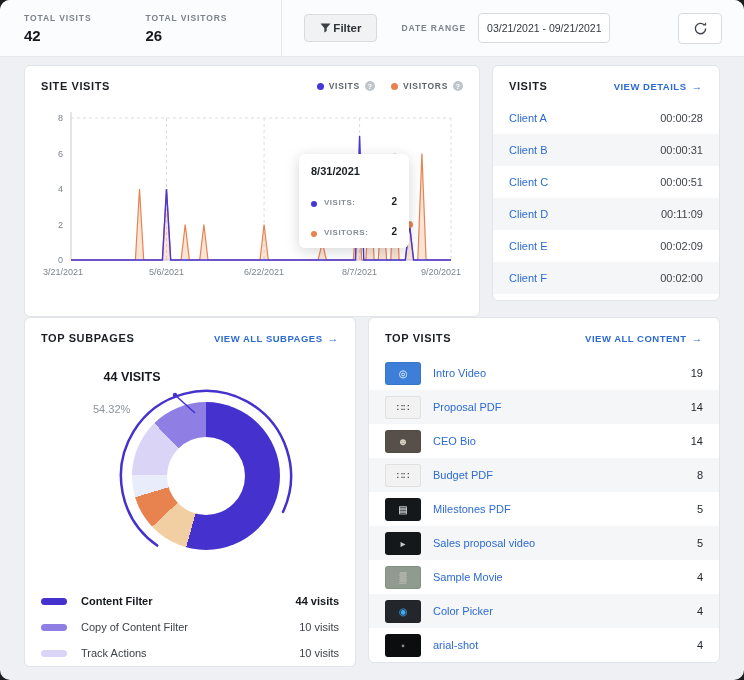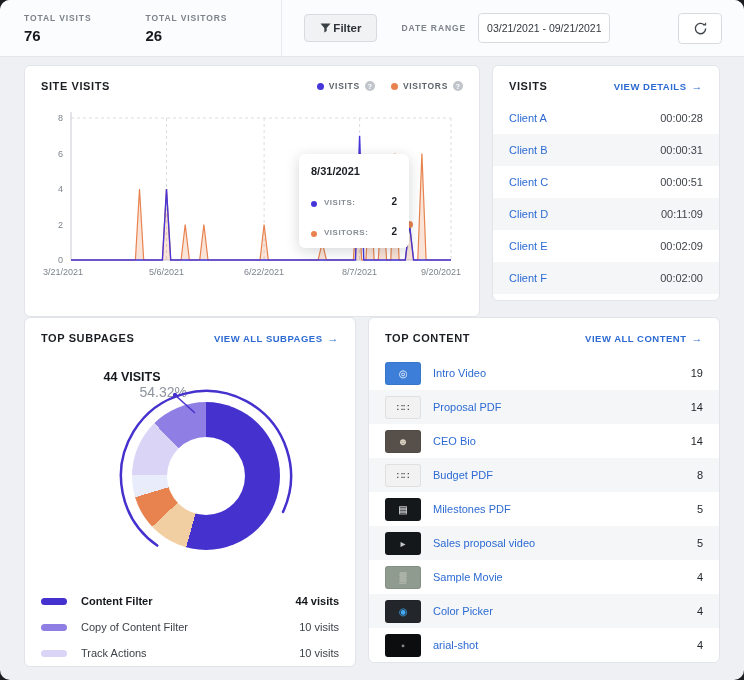--- a/index.html
+++ b/index.html
@@ -52,21 +52,21 @@
   .vlist{padding-bottom:6px}
 
   
   .subpages-card{width:332px;flex:none}
   .donut-area{position:relative;height:238px}
   .donut{position:absolute;width:148px;height:148px;border-radius:50%;left:107px;top:52px}
   .donut::after{content:"";position:absolute;inset:35px;background:#fff;border-radius:50%}
   .donut-deco{position:absolute;inset:0;pointer-events:none}
   .callout{position:absolute;left:52px;top:20px;width:110px;text-align:center}
   .callout-visits{font-size:12.5px;font-weight:bold;color:#15181c}
-  .callout-pct{font-size:14px;color:#8d949c;margin-top:0;text-align:right;padding-left:16px}
+  .callout-pct{font-size:11px;color:#8d949c;margin-top:19px;text-align:left;padding-left:16px}
   .slrow{display:flex;align-items:center;height:26px;padding:0 16px;font-size:11px}
   .slpill{width:26px;height:7px;border-radius:4px;margin-right:14px;flex:none}
   .sllabel{flex:1;color:#3d4248}
   .slvalue{color:#3d4248}
   .slrow.first .sllabel,.slrow.first .slvalue{font-weight:bold;color:#14171b}
 
   
   .content-card{flex:1}
   .content-card .card-head{padding-bottom:12px}
   .crow{display:flex;align-items:center;height:34px;padding:0 16px;font-size:11px}
@@ -76,21 +76,21 @@
   .cvalue{color:#23272c}
 </style>
 </head>
 <body>
 
 <div class="screen">
 
   <header class="topbar">
     <div class="stat">
       <div class="stat-label">TOTAL VISITS</div>
-      <div class="stat-value">76</div>
+      <div class="stat-value">42</div>
     </div>
     <div class="stat">
       <div class="stat-label">TOTAL VISITORS</div>
       <div class="stat-value">26</div>
     </div>
     <div class="tb-divider"></div>
     <button class="filter-btn">
       <span style="display:inline-flex">
         <svg width="11" height="10" viewBox="0 0 12 11" fill="#3a3f45">
             <path d="M0.5 0.5h11L7.3 5.4v3.4l-2.6 1.7V5.4z"></path>
@@ -243,21 +243,21 @@
           <div class="slrow">
             <span class="slpill" style="background: rgb(218, 212, 246);"></span>
             <span class="sllabel">Track Actions</span>
             <span class="slvalue">10 visits</span>
           </div>
         </div>
       </section>
 
       <section class="card content-card">
         <div class="card-head">
-          <h2 class="card-title">TOP CONTENT</h2>
+          <h2 class="card-title">TOP VISITS</h2>
           <a href="#" class="card-link">
             <span>VIEW ALL CONTENT</span>
             <span class="arrow">→</span>
           </a>
         </div>
         <div class="clist">
           <div class="crow">
             <span class="cthumb" style="background: rgb(61, 127, 216); color: rgb(255, 255, 255);">◎</span>
             <a href="#" class="cname">Intro Video</a>
             <span class="cvalue">19</span>

